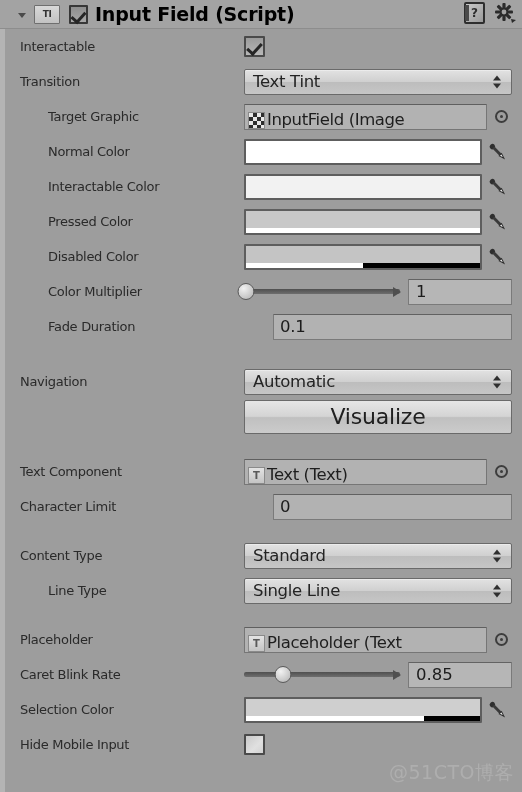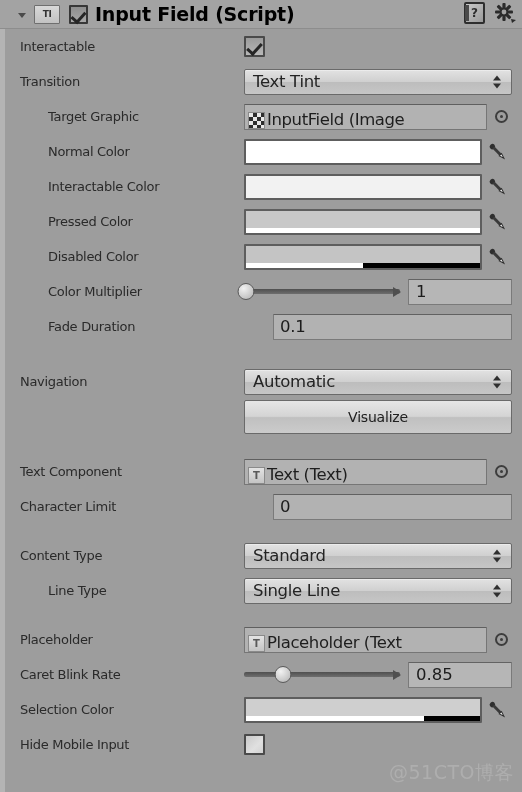--- a/index.html
+++ b/index.html
@@ -187,21 +187,21 @@
   
   .btn {
     flex: 1;
     height: 34px;
     background: linear-gradient(to bottom, #e6e6e6 0%, #d4d4d4 48%, #c0c0c0 52%, #cbcbcb 100%);
     border: 1px solid #6a6a6a;
     border-radius: 2px;
     display: flex;
     align-items: center;
     justify-content: center;
-    font-size: 14px;
+    font-size: 22px;
     color: #202020;
     letter-spacing: -0.2px;
   }
 
   
   .objfield {
     flex: 1;
     height: 26px;
     background: #b2b2b2;
     border: 1px solid #767676;

